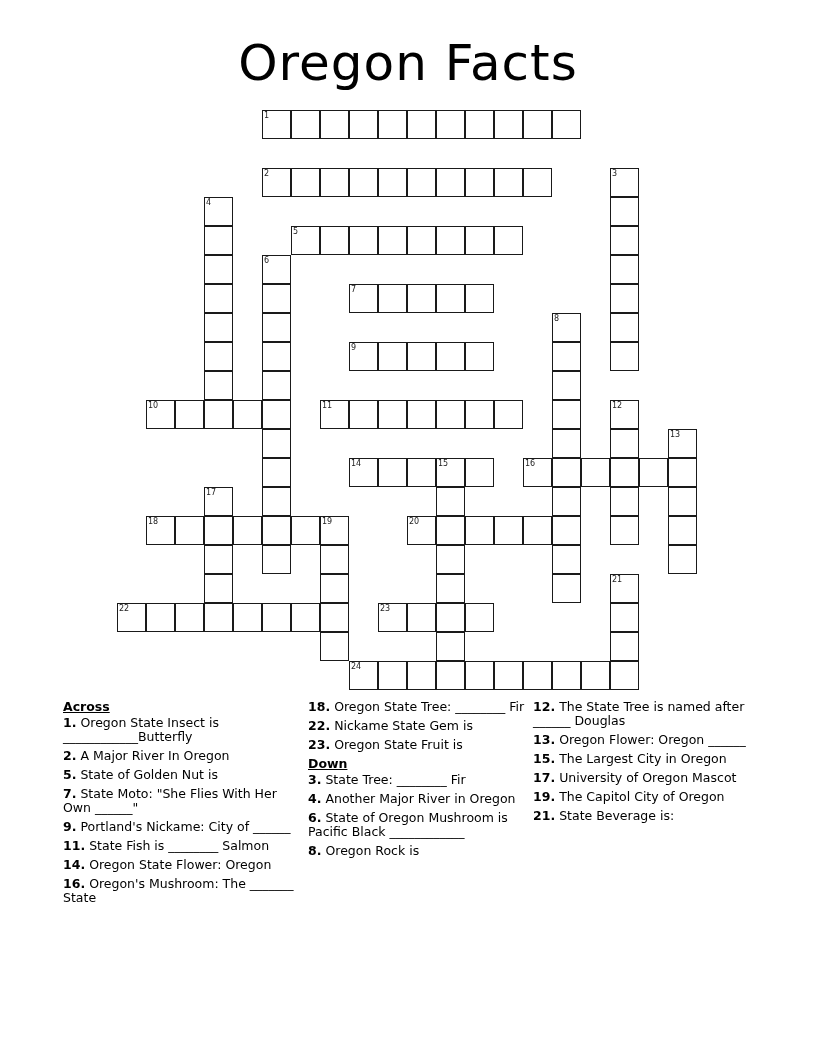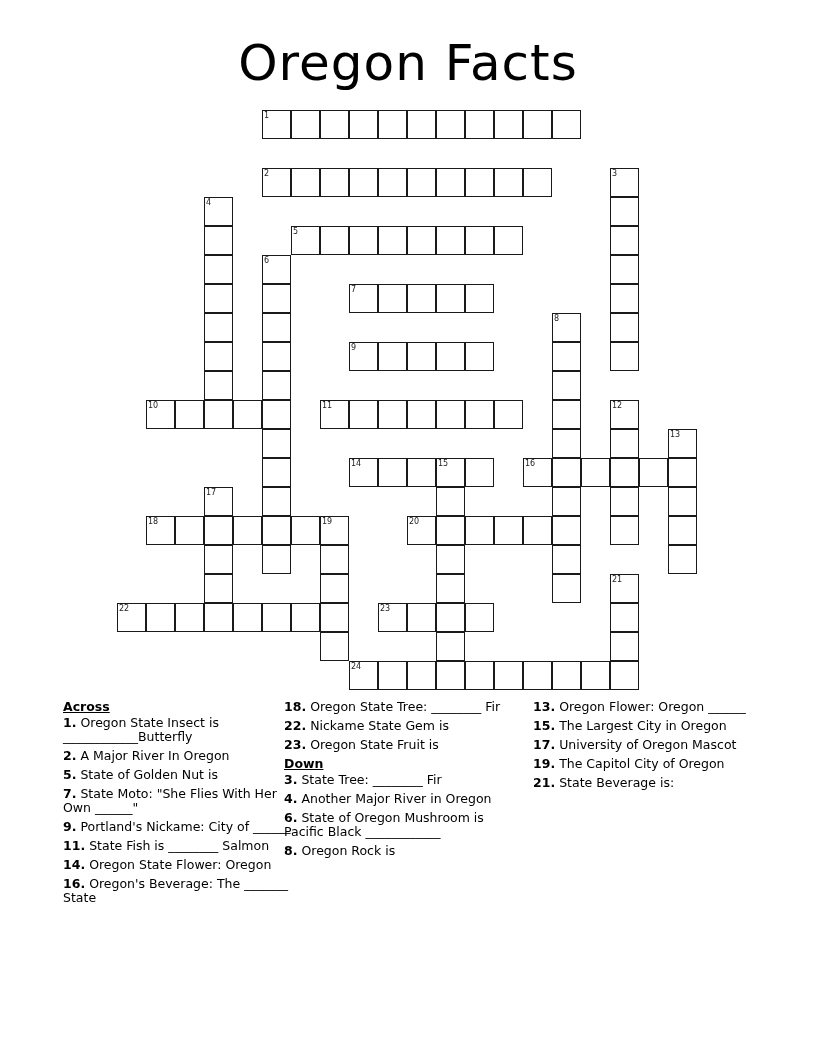--- a/index.html
+++ b/index.html
@@ -11,21 +11,21 @@
   .cell { position: absolute; width: 29px; height: 29px; box-sizing: border-box;
           border: 1.5px solid #1a1a1a; background: #fff; }
   .cell .num { position: absolute; top: 0px; left: 1px; font-size: 8px; line-height: 9px;
                font-family: "DejaVu Sans", sans-serif; color: #222; }
   .clues { position: absolute; top: 700px; font-size: 12.5px; line-height: 14px;
            font-family: "DejaVu Sans", sans-serif; }
   .clues h3 { margin: 0 0 2px 0; font-size: 12.5px; font-weight: bold; text-decoration: underline; }
   .clue { margin: 0 0 5px 0; }
   .clue b { font-weight: bold; }
   #col1 { left: 63px; width: 232px; }
-  #col2 { left: 284px; width: 232px; }
+  #col2 { left: 308px; width: 232px; }
   #col3 { left: 533px; width: 240px; }
 </style>
 </head>
 <body>
 
 <div class="title">Oregon Facts</div>
 
 <div id="grid">
     <div class="cell" style="left: 262px; top: 110px;">
       <span class="num">1</span>
@@ -228,33 +228,34 @@
 
 <div class="clues" id="col1">
   <h3>Across</h3>
   <div class="clue"><b>1</b><b>.</b> <span>Oregon State Insect is ____________Butterfly</span></div>
   <div class="clue"><b>2</b><b>.</b> <span>A Major River In Oregon</span></div>
   <div class="clue"><b>5</b><b>.</b> <span>State of Golden Nut is</span></div>
   <div class="clue"><b>7</b><b>.</b> <span>State Moto: "She Flies With Her Own ______"</span></div>
   <div class="clue"><b>9</b><b>.</b> <span>Portland's Nickame: City of ______</span></div>
   <div class="clue"><b>11</b><b>.</b> <span>State Fish is ________ Salmon</span></div>
   <div class="clue"><b>14</b><b>.</b> <span>Oregon State Flower: Oregon</span></div>
-  <div class="clue"><b>16</b><b>.</b> <span>Oregon's Beverage: The _______ State</span></div>
+  <div class="clue"><b>16</b><b>.</b> <span>Oregon's Mushroom: The _______ State</span></div>
 </div>
 
 <div class="clues" id="col2">
   <div class="clue"><b>18</b><b>.</b> <span>Oregon State Tree: ________ Fir</span></div>
   <div class="clue"><b>22</b><b>.</b> <span>Nickame State Gem is</span></div>
   <div class="clue"><b>23</b><b>.</b> <span>Oregon State Fruit is</span></div>
   <h3>Down</h3>
   <div class="clue"><b>3</b><b>.</b> <span>State Tree: ________ Fir</span></div>
   <div class="clue"><b>4</b><b>.</b> <span>Another Major River in Oregon</span></div>
   <div class="clue"><b>6</b><b>.</b> <span>State of Oregon Mushroom is Pacific Black ____________</span></div>
   <div class="clue"><b>8</b><b>.</b> <span>Oregon Rock is</span></div>
 </div>
 
 <div class="clues" id="col3">
+  <div class="clue"><b>12</b><b>.</b> <span>The State Tree is named after ______ Douglas</span></div>
   <div class="clue"><b>13</b><b>.</b> <span>Oregon Flower: Oregon ______</span></div>
   <div class="clue"><b>15</b><b>.</b> <span>The Largest City in Oregon</span></div>
   <div class="clue"><b>17</b><b>.</b> <span>University of Oregon Mascot</span></div>
   <div class="clue"><b>19</b><b>.</b> <span>The Capitol City of Oregon</span></div>
   <div class="clue"><b>21</b><b>.</b> <span>State Beverage is:</span></div>
 </div>
 
 </body></html>

